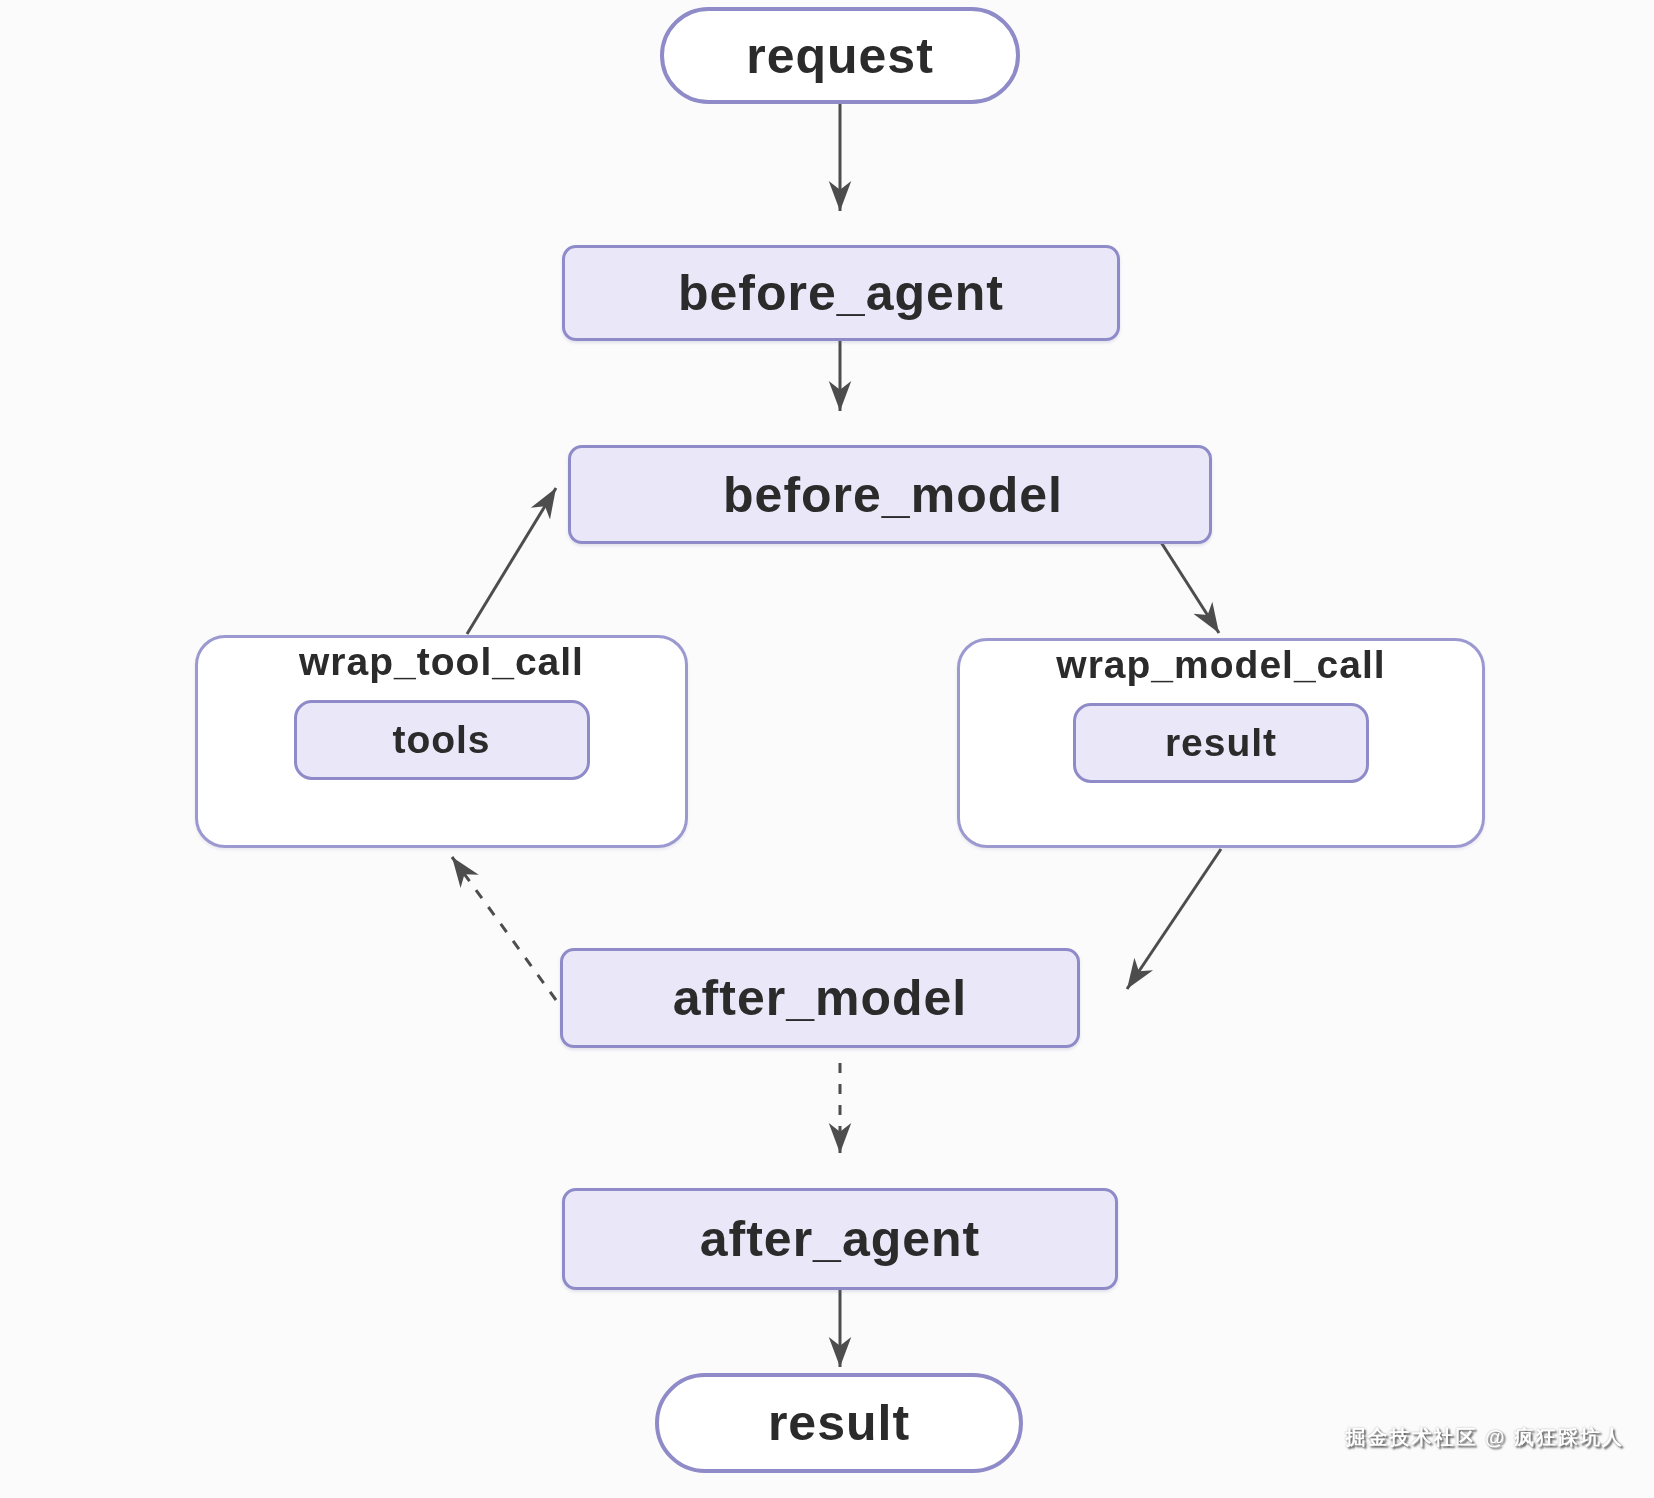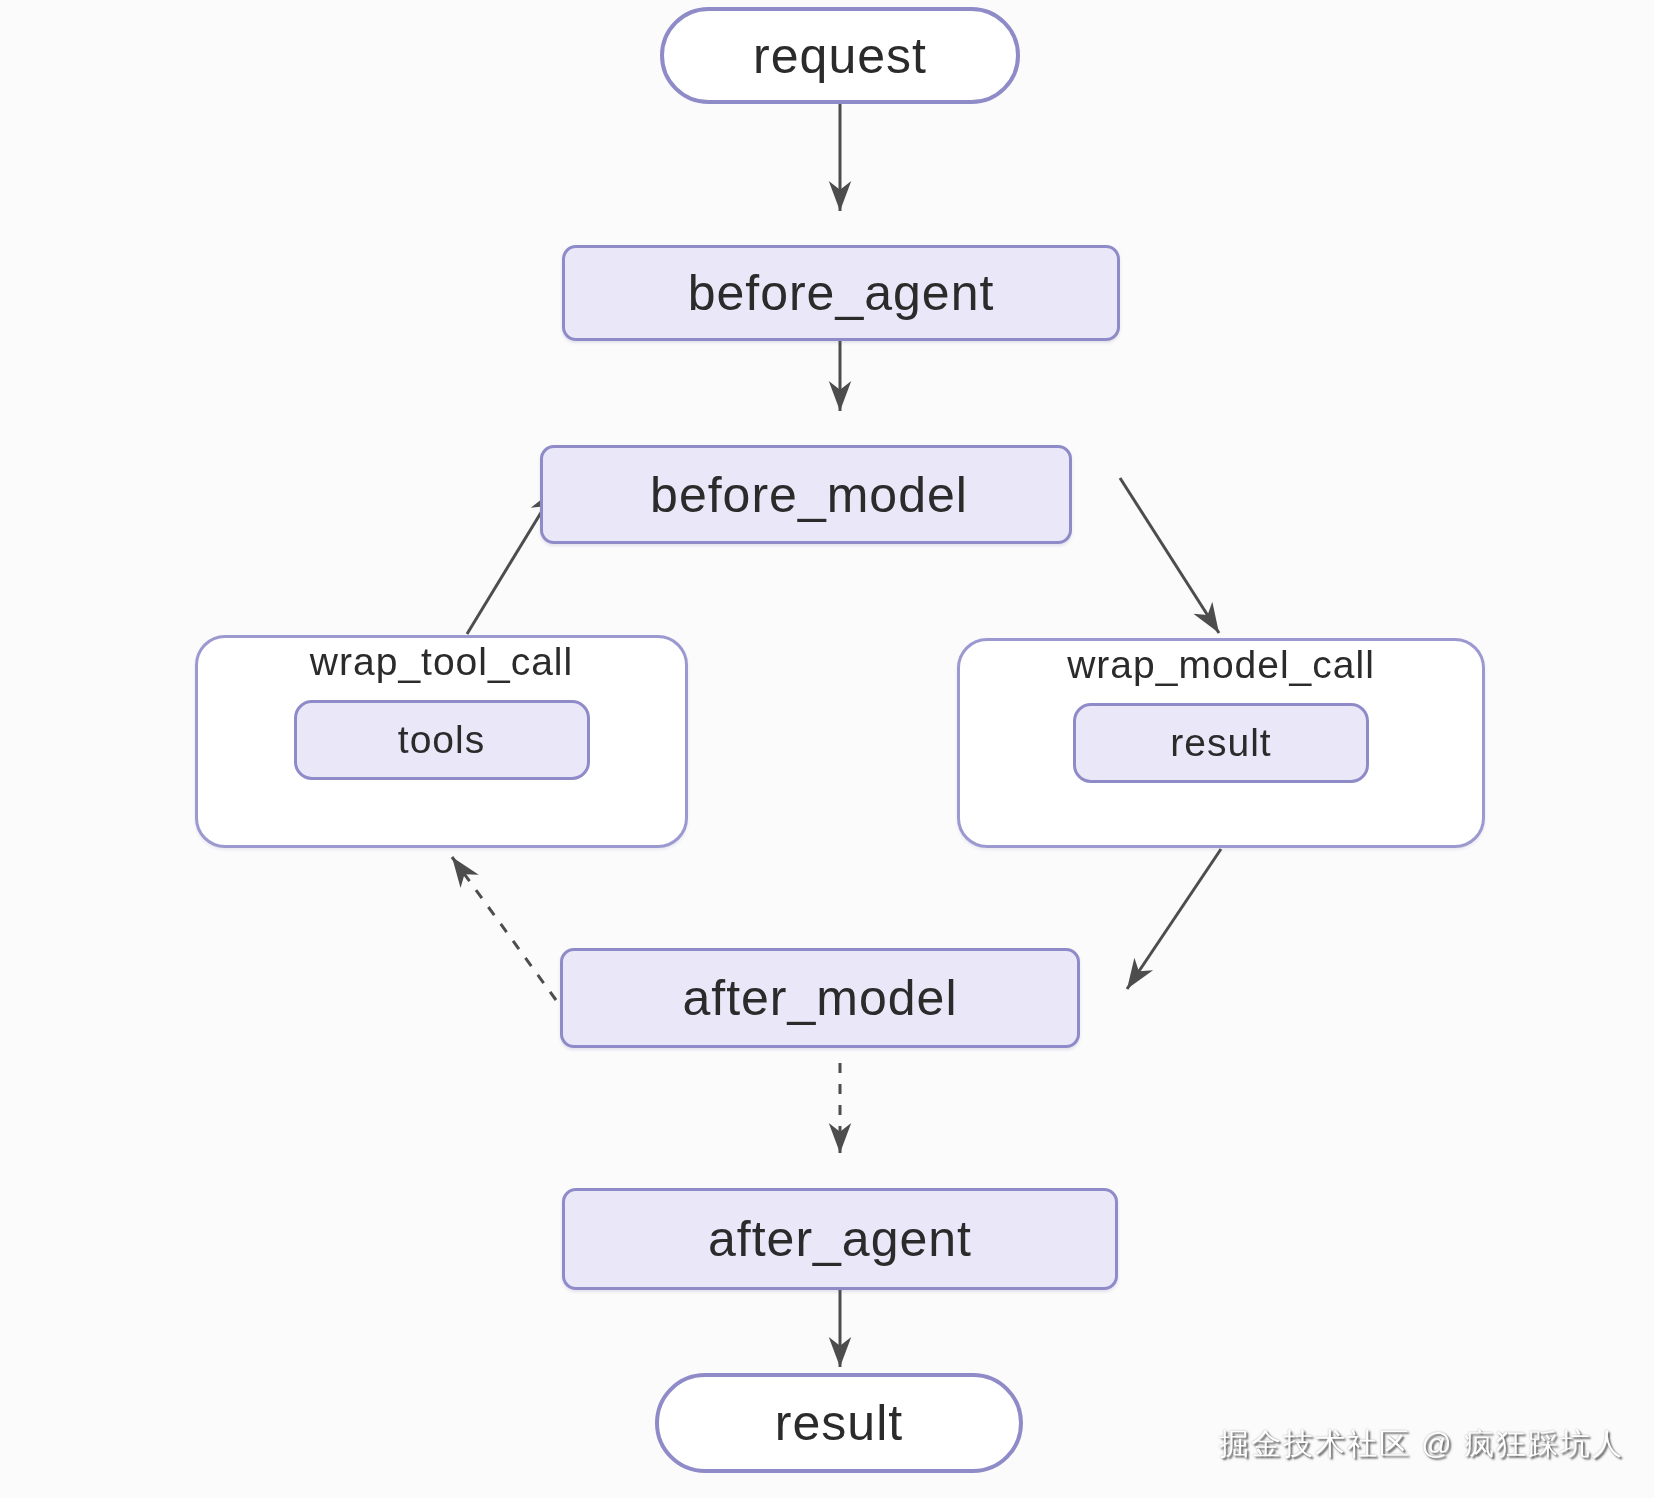--- a/index.html
+++ b/index.html
@@ -24,20 +24,21 @@
   }
   .edge.dashed { stroke-dasharray: 10 11; }
 
   .node {
     position: absolute;
     box-sizing: border-box;
     display: flex;
     align-items: center;
     justify-content: center;
     letter-spacing: 1px;
+    font-weight: bold;
   }
   .rect {
     background: var(--node-fill, #eae8f8);
     border: 3px solid var(--node-border, #8e8bc8);
     border-radius: 14px;
     font-size: 50px;
     box-shadow: 0 2px 3px rgba(110,110,160,0.18);
     margin-top: 28px;
   }
   .stadium {
@@ -69,22 +70,22 @@
     justify-content: center;
     background: var(--node-fill, #eae8f8);
     border: 3px solid var(--node-border, #8e8bc8);
     border-radius: 18px;
     font-size: 39px;
   }
   .watermark {
     position: absolute;
     top: 1424px;
     right: 30px;
-    font-size: 30px;
-    font-weight: normal;
+    font-size: 20px;
+    font-weight: bold;
     color: var(--watermark-text, #ffffff);
     text-shadow: 2px 2px 2px rgba(75,75,75,0.85), 0 0 2px rgba(120,120,120,0.6);
     letter-spacing: 2px;
   }
 </style>
 </head>
 <body>
 
 <div class="page">
 
@@ -105,21 +106,21 @@
   </svg>
 
   <div class="node stadium" style="left:660px; top:7px; width:360px; height:97px;">
     <span>request</span>
   </div>
 
   <div class="node rect" style="left:562px; top:217px; width:558px; height:96px;">
     <span>before_agent</span>
   </div>
 
-  <div class="node rect" style="left:540px; top:417px; width:532px; height:99px;padding-left:6px;">
+  <div class="node rect" style="left:568px; top:417px; width:644px; height:99px;padding-left:6px;">
     <span>before_model</span>
   </div>
 
   <div class="node container" style="left:195px; top:635px; width:493px; height:213px;">
     <span class="container-label">wrap_tool_call</span>
     <div class="inner">
       <span>tools</span>
     </div>
   </div>
 

